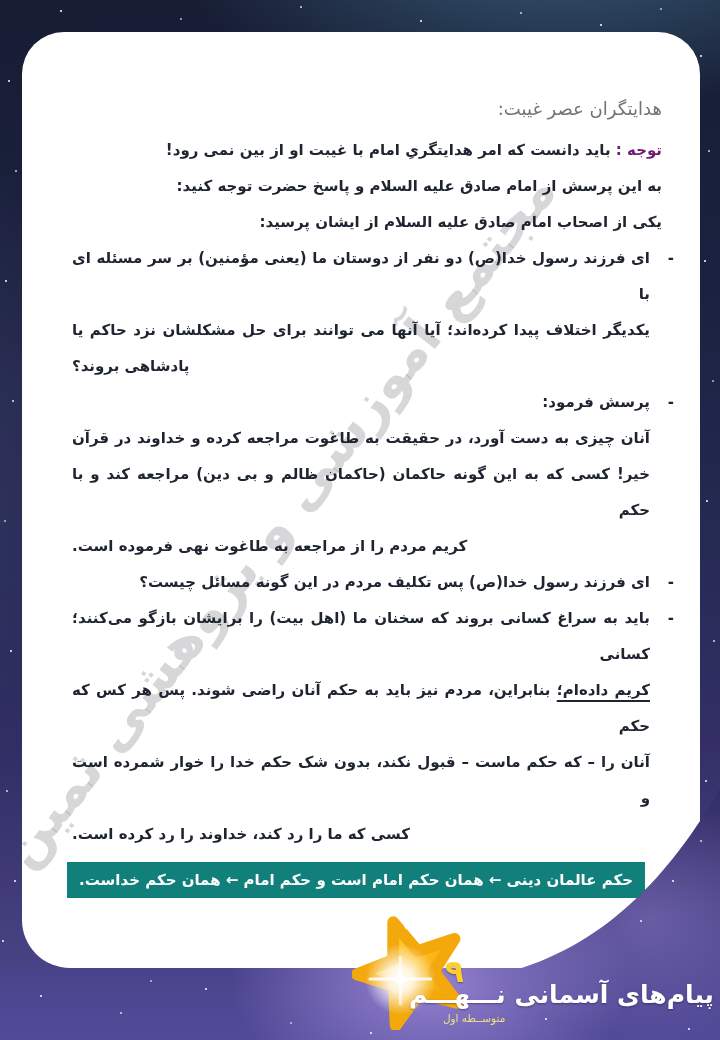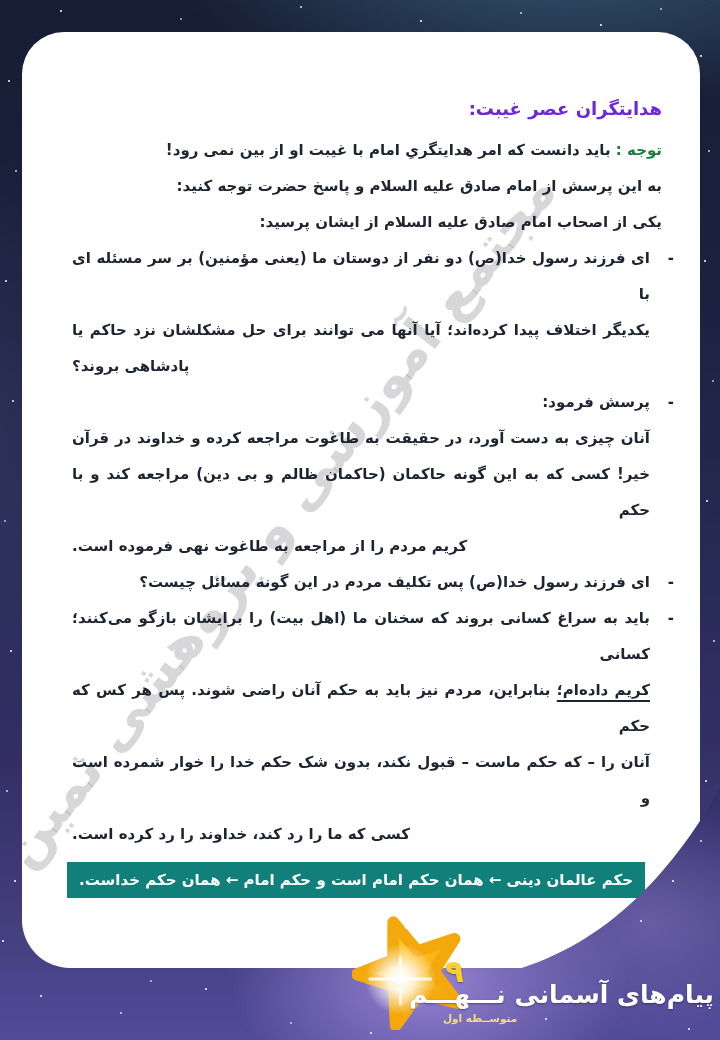--- a/index.html
+++ b/index.html
@@ -31,42 +31,42 @@
   }
   .watermark{
     position:absolute;left:-60px;top:400px;width:720px;text-align:center;
     transform:rotate(-52deg);font-size:54px;font-weight:bold;letter-spacing:2px;
     color:rgba(122,122,130,0.30);white-space:nowrap;pointer-events:none;
   }
   .content{
     position:relative;padding:64px 38px 0 50px;direction:rtl;
     color:#1e2430;font-weight:bold;font-size:15px;
   }
-  .heading{margin:0 0 10px 0;font-size:18px;line-height:26px;color:#6d28d9;font-weight:bold;}
-  .tealtxt{color:#15803d;}
+  .heading{margin:0 0 10px 0;font-size:18px;line-height:26px;color:#737373;font-weight:normal;}
+  .tealtxt{color:#701a75;}
   .line{line-height:36px;text-align:right;}
   .jline{line-height:36px;text-align:justify;text-align-last:justify;}
   .endline{line-height:36px;text-align:left;}
   .ind90{padding-right:90px;}
   .ind105{padding-right:105px;}
   .dash-block,.answer-block{position:relative;margin-right:12px;}
   .dash{position:absolute;right:-24px;top:0;line-height:36px;}
   .ul{text-decoration:underline;text-underline-offset:5px;text-decoration-thickness:1.5px;}
   .band{display:block;text-align:center;font-weight:bold;}
   .band-teal{
     margin:10px 17px 8px -5px;background:#12807a;color:#ffffff;
     height:36px;line-height:36px;font-size:15px;
   }
 
   .swoosh{position:absolute;left:0;top:770px;width:720px;height:270px;z-index:3;}
   .star-svg{position:absolute;left:352px;top:912px;width:118px;height:118px;z-index:5;}
   .logo{position:absolute;right:6px;top:980px;z-index:6;direction:rtl;color:#fff;height:52px;}
   .brand{font-size:25px;font-weight:bold;white-space:nowrap;text-shadow:0 1px 2px rgba(20,10,60,.4);}
   .digit{position:absolute;left:36px;top:-27px;font-size:31px;font-weight:bold;color:#ffd024;text-shadow:0 1px 2px rgba(20,10,60,.4);}
-  .level{position:absolute;left:34px;top:32px;font-size:10.5px;font-weight:bold;color:#f0df83;white-space:nowrap;}
+  .level{position:absolute;left:34px;top:32px;font-size:10.5px;font-weight:normal;color:#f0df83;white-space:nowrap;}
 </style>
 </head>
 <body>
 
 <div class="stars"></div>
 
 <div class="card">
   <div class="watermark">مجتمع آموزشی و پژوهشی ثمین</div>
   <div class="content">
     <h1 class="heading">هدایتگران عصر غیبت:</h1>

